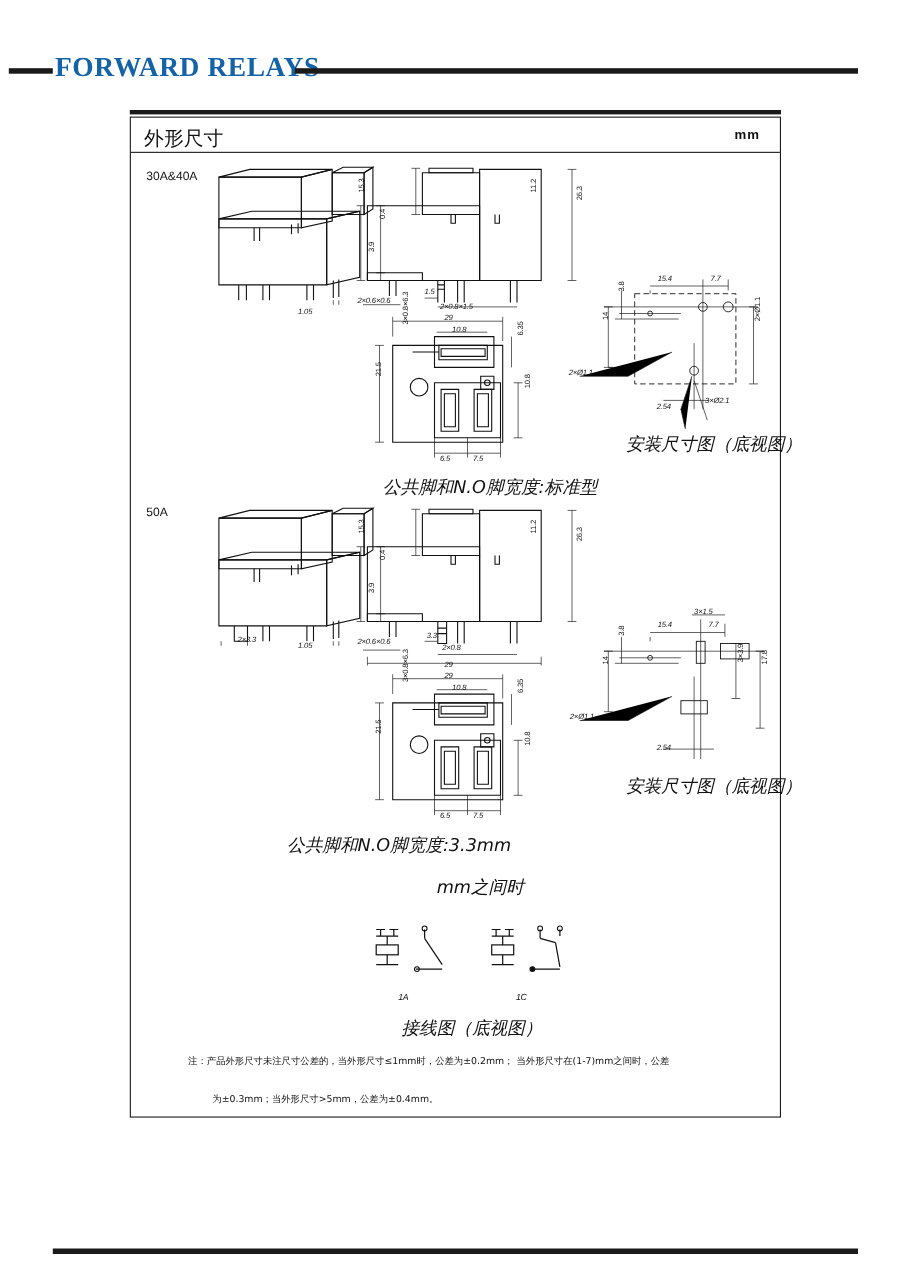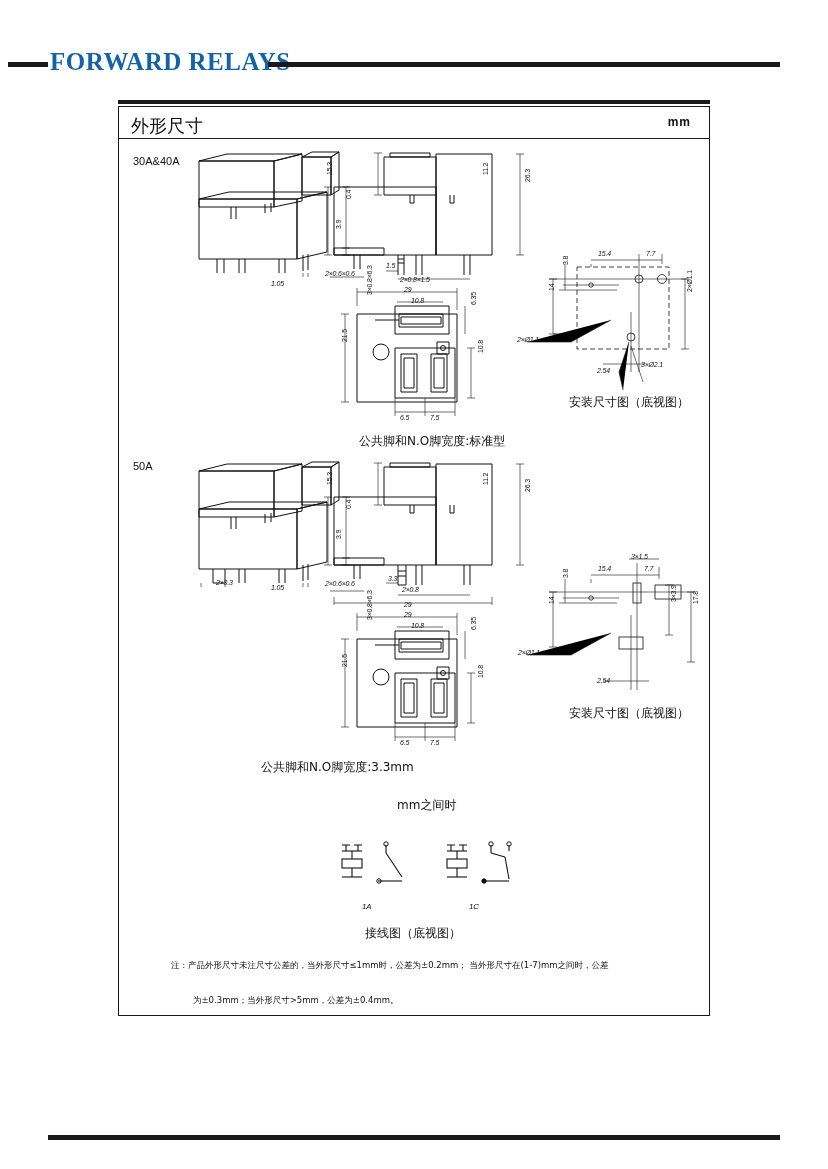--- a/index.html
+++ b/index.html
@@ -34,21 +34,21 @@
 
   .footbar{position:absolute;left:48px;top:1135px;width:732px;height:5px;background:#1a1a1a;}
 
   
   .sec-label{position:absolute;font-size:11px;font-family:"Liberation Sans",sans-serif;}
   .dim{position:absolute;font-size:7px;font-family:"Liberation Sans",sans-serif;
        color:#111;white-space:nowrap;letter-spacing:-0.2px;font-style:italic;}
   .dimv{position:absolute;font-size:7px;font-family:"Liberation Sans",sans-serif;
        color:#111;white-space:nowrap;letter-spacing:-0.2px;
        transform:rotate(-90deg);transform-origin:left top;}
-  .cap{position:absolute;font-size:12px;font-family:"DejaVu Sans",sans-serif;white-space:nowrap;}
+  .cap{position:absolute;font-size:16px;font-family:"DejaVu Sans",sans-serif;white-space:nowrap;font-style:italic;}
   svg{display:block;}
   .note{position:absolute;font-size:8.5px;line-height:15px;
         font-family:"DejaVu Sans",sans-serif;color:#111;}
 </style>
 </head>
 <body>
 
 <div class="page">
 
   <div class="header">
@@ -198,21 +198,21 @@
       </svg>
     </div>
     <div class="dim" style="left:285px;top:179px;">29</div>
     <div class="dim" style="left:292px;top:190px;">10.8</div>
     <div class="dimv" style="left:222px;top:235px;">21.5</div>
     <div class="dim" style="left:281px;top:307px;">6.5</div>
     <div class="dim" style="left:311px;top:307px;">7.5</div>
     <div class="dimv" style="left:351px;top:198px;">6.35</div>
     <div class="dimv" style="left:358px;top:246px;">10.8</div>
     <div class="dimv" style="left:247px;top:188px;">3×0.8×6.3</div>
-    <div class="cap" style="left:240px;top:326px;">公共脚和N.O脚宽度:标准型</div>
+    <div class="cap" style="left:229px;top:326px;">公共脚和N.O脚宽度:标准型</div>
 
     <div style="position:absolute;left:400px;top:135px;">
       <svg width="190" height="160" viewBox="0 0 190 160">
         <g fill="none" stroke="#111" stroke-width="0.8">
 
           <rect x="58" y="25" width="92" height="82" stroke-dasharray="5,3"></rect>
 
           <circle cx="72" cy="43" r="2.2"></circle>
           <circle cx="120" cy="37" r="4"></circle>
           <circle cx="143" cy="37" r="4.5"></circle>

